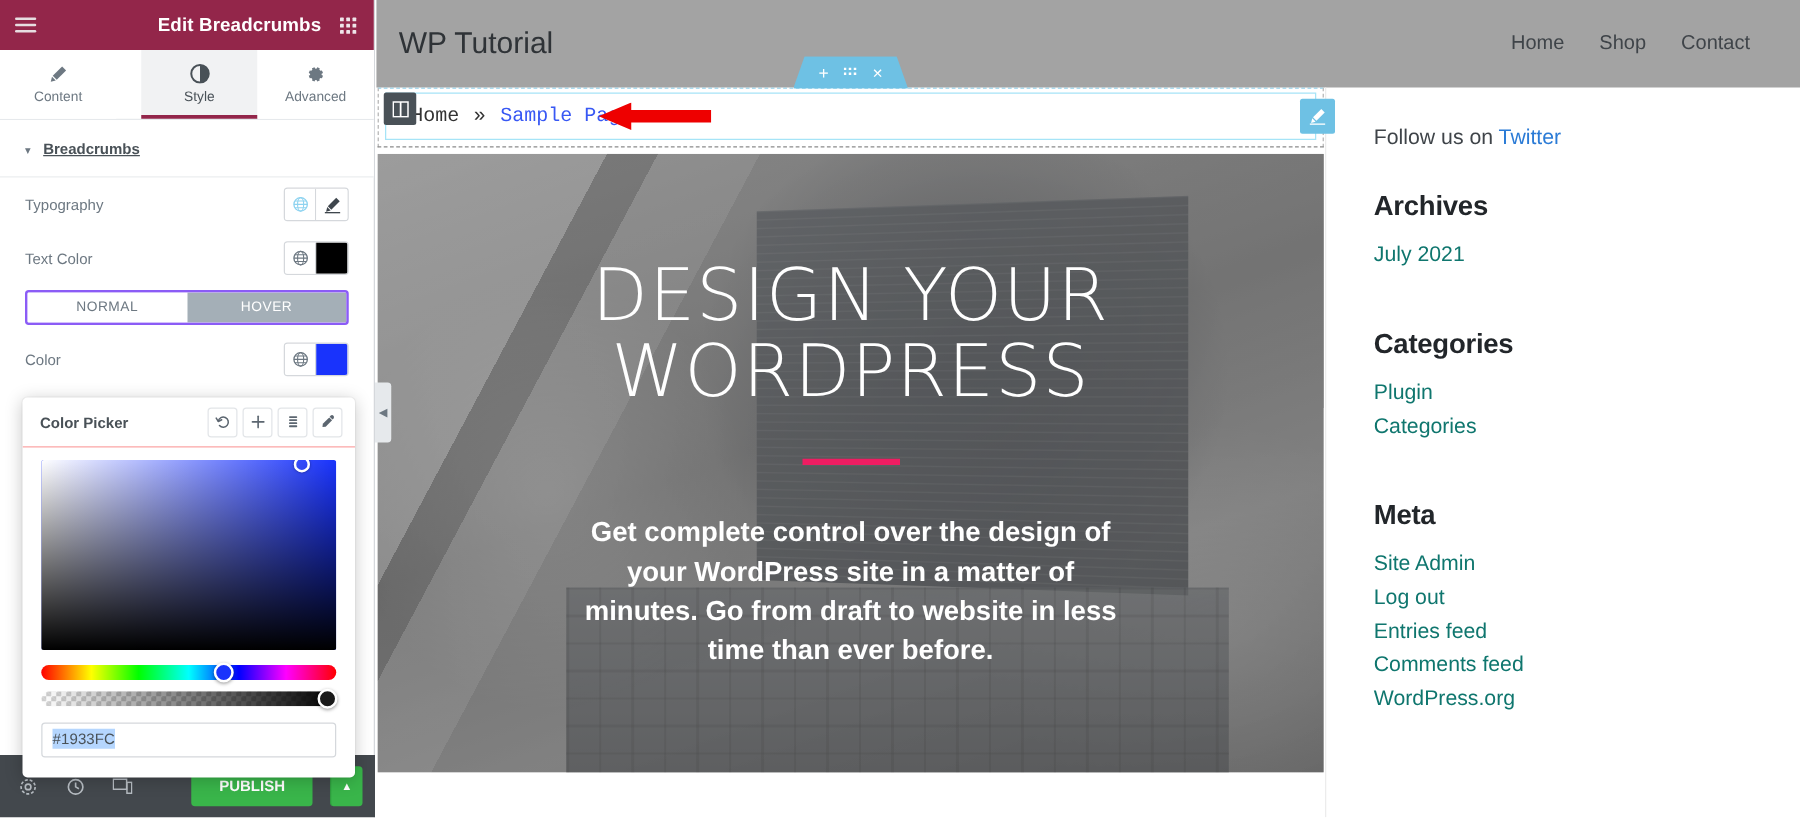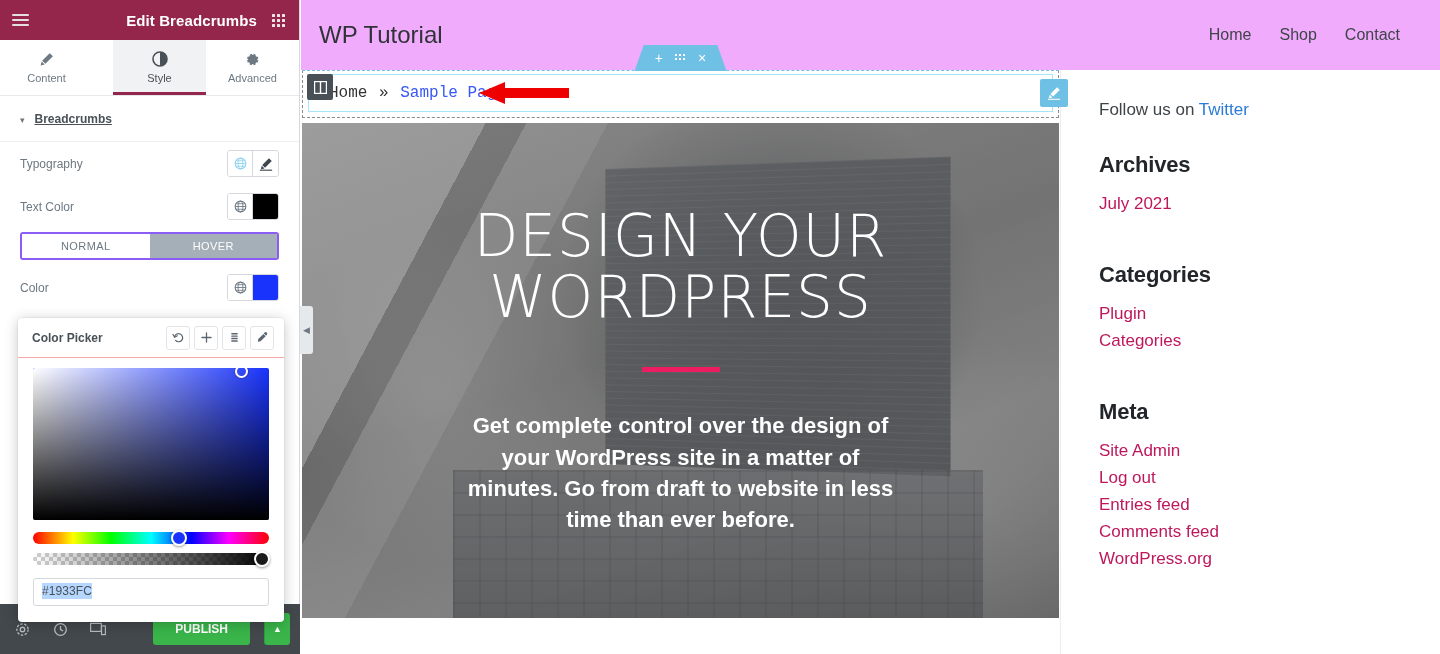--- a/index.html
+++ b/index.html
@@ -198,21 +198,21 @@
     padding: 1px 0; pointer-events: none; letter-spacing: .1px;
   }
 
   
   #canvas {
     position: absolute; left: 301px; top: 0;
     width: 1139px; height: 654px; background: #fff; overflow: hidden;
   }
   .site-header {
     height: 70px; display: flex; align-items: center;
-    padding: 0 40px 0 18px; background: #f0abfc;
+    padding: 0 40px 0 18px; background: #a3a3a3;
   }
   .site-logo {
     font-size: 24px; color: #2f3337; font-weight: normal;
   }
   .site-nav { margin-left: auto; display: flex; gap: 28px; }
   .site-nav a {
     font-size: 16px; color: #3f4449; text-decoration: none; cursor: pointer;
   }
 
   .content-row { display: flex; height: 584px; }
@@ -307,21 +307,21 @@
   
   .sw-text { font-size: 17px; color: #3f4449; margin-bottom: 32px; }
   .sw-text a { color: #2b7bd6; text-decoration: none; cursor: pointer; }
   .sw-title {
     font-size: 22px; color: #22262a; font-weight: bold;
     margin-bottom: 16px; letter-spacing: -.2px;
   }
   .sw-list { list-style: none; margin-bottom: 48px; }
   .sw-list li { margin-bottom: 7px; }
   .sw-list a {
-    font-size: 17px; color: #be185d; text-decoration: none; cursor: pointer;
+    font-size: 17px; color: #0f766e; text-decoration: none; cursor: pointer;
   }
 </style>
 </head>
 <body>
 
 <div id="app">
 
   <div id="canvas">
 
     <div class="site-header">

